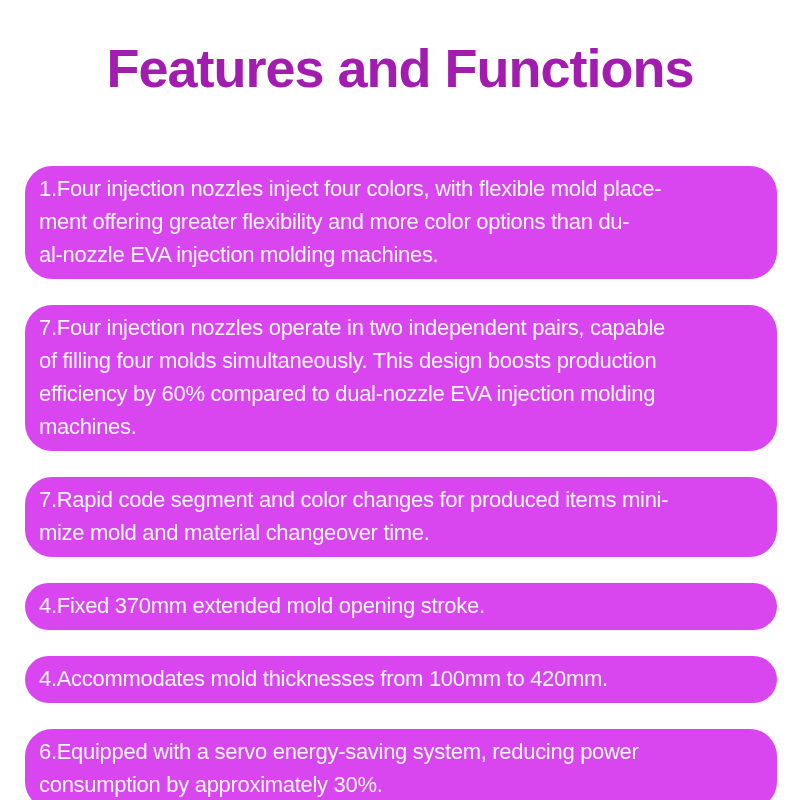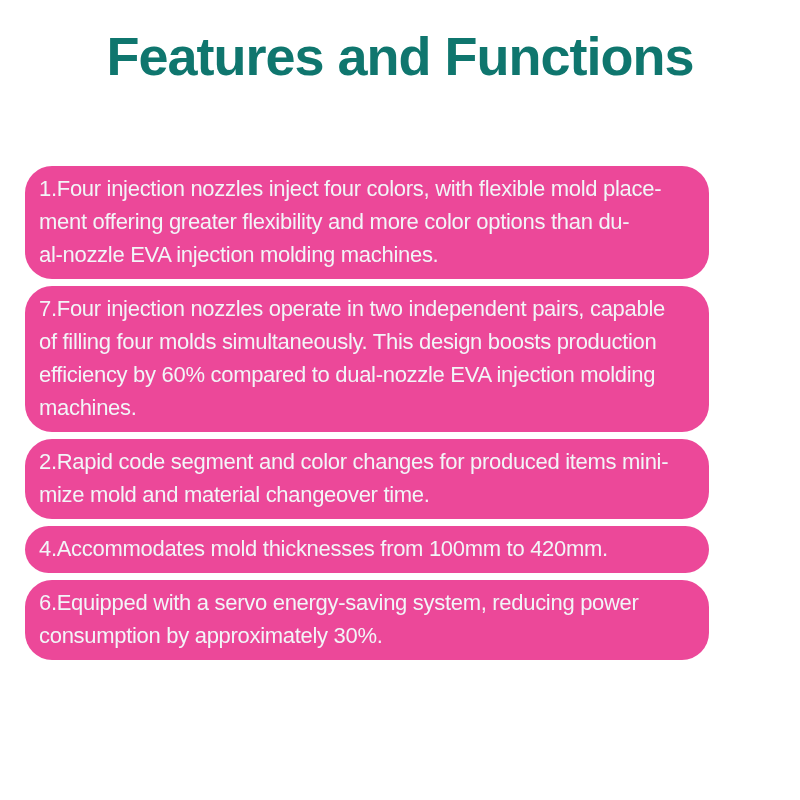--- a/index.html
+++ b/index.html
@@ -13,43 +13,43 @@
     font-family: "Liberation Sans", sans-serif;
     overflow: hidden;
   }
   .page {
     width: 800px;
     height: 800px;
     position: relative;
   }
   h1.title {
     margin: 0;
-    padding-top: 26px;
+    padding-top: 38px;
     height: 72px;
     text-align: center;
     font-size: 54px;
     line-height: 60px;
     font-weight: 700;
     letter-spacing: -1px;
-    color: #0f766e;
+    color: #a21caf;
   }
   .features {
     position: absolute;
     left: 25px;
     top: 166px;
     width: 752px;
   }
   .feature-block {
     box-sizing: border-box;
-    width: 684px;
-    background: #ec4899;
+    width: 752px;
+    background: #d946ef;
     color: #f2f5f8;
     border-radius: 27px;
     padding: 6px 8px 8px 14px;
-    margin-bottom: 7px;
+    margin-bottom: 26px;
     font-size: 22px;
     line-height: 33px;
     letter-spacing: -0.3px;
     white-space: pre-line;
   }
 </style>
 </head>
 <body>
 
 <div class="page">
@@ -57,20 +57,21 @@
   <h1 class="title">Features and Functions</h1>
 
   <div class="features">
     <div class="feature-block">1.Four injection nozzles inject four colors, with flexible mold place-
 ment offering greater flexibility and more color options than du-
 al-nozzle EVA injection molding machines.</div>
     <div class="feature-block">7.Four injection nozzles operate in two independent pairs, capable
 of filling four molds simultaneously. This design boosts production
 efficiency by 60% compared to dual-nozzle EVA injection molding
 machines.</div>
-    <div class="feature-block">2.Rapid code segment and color changes for produced items mini-
+    <div class="feature-block">7.Rapid code segment and color changes for produced items mini-
 mize mold and material changeover time.</div>
+    <div class="feature-block">4.Fixed 370mm extended mold opening stroke.</div>
     <div class="feature-block">4.Accommodates mold thicknesses from 100mm to 420mm.</div>
     <div class="feature-block">6.Equipped with a servo energy-saving system, reducing power
 consumption by approximately 30%.</div>
   </div>
 
 </div>
 
 </body></html>

